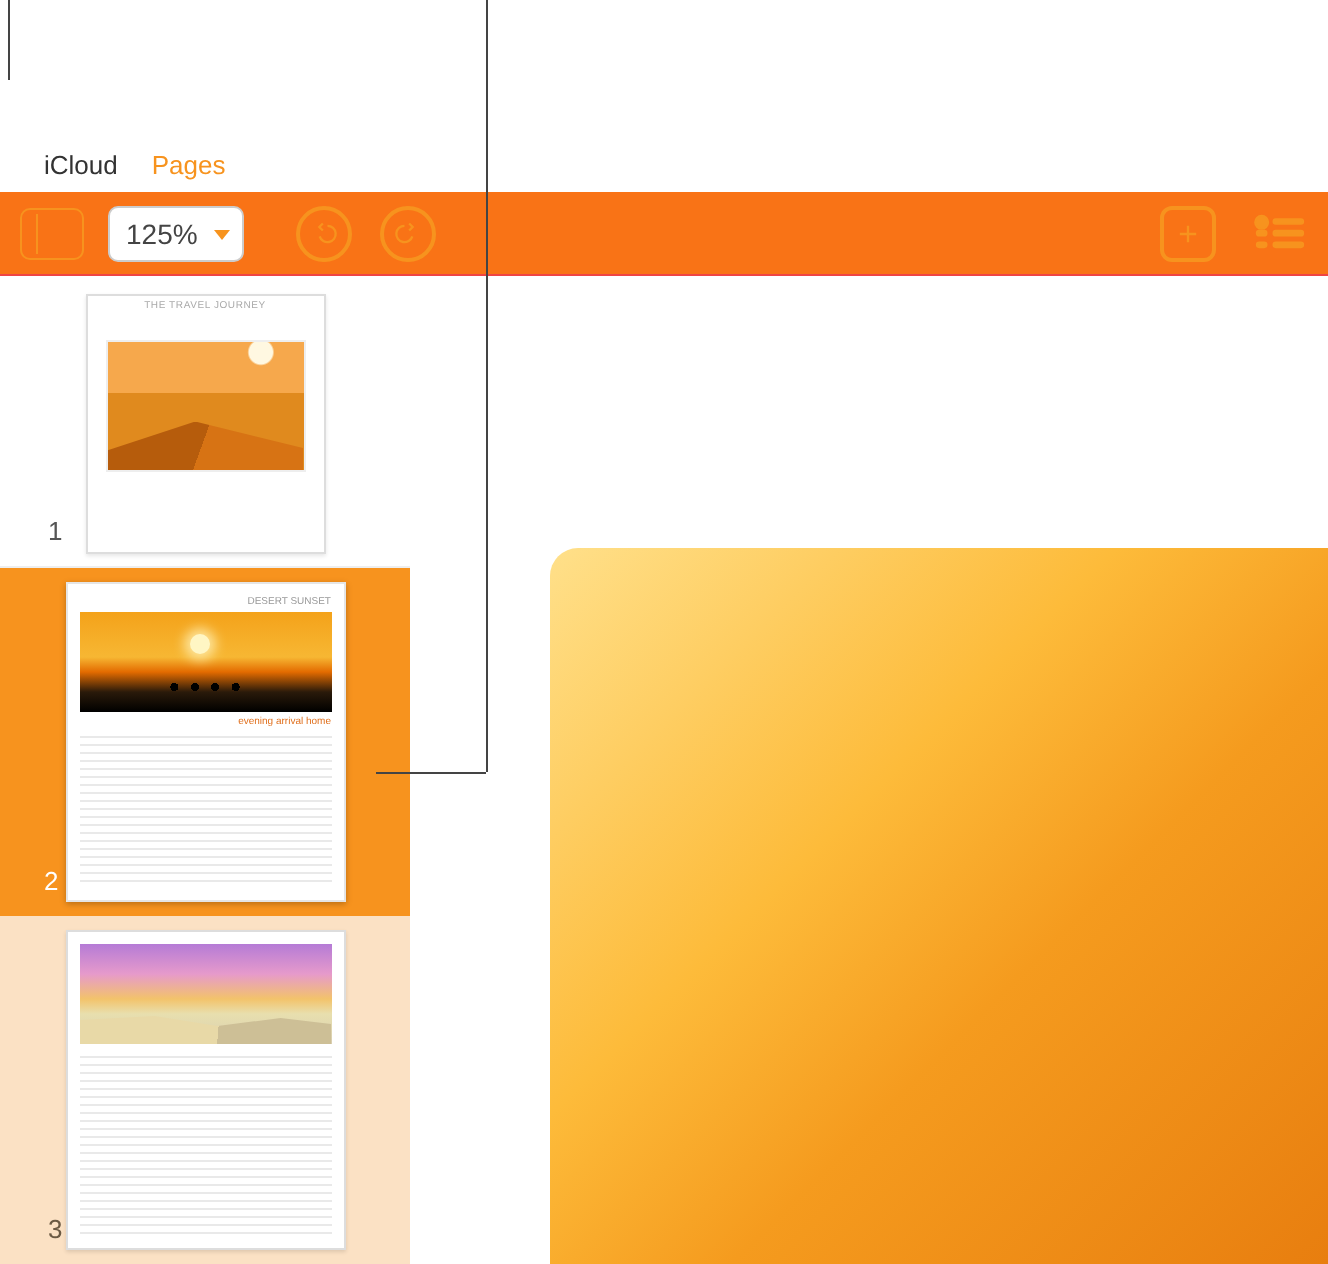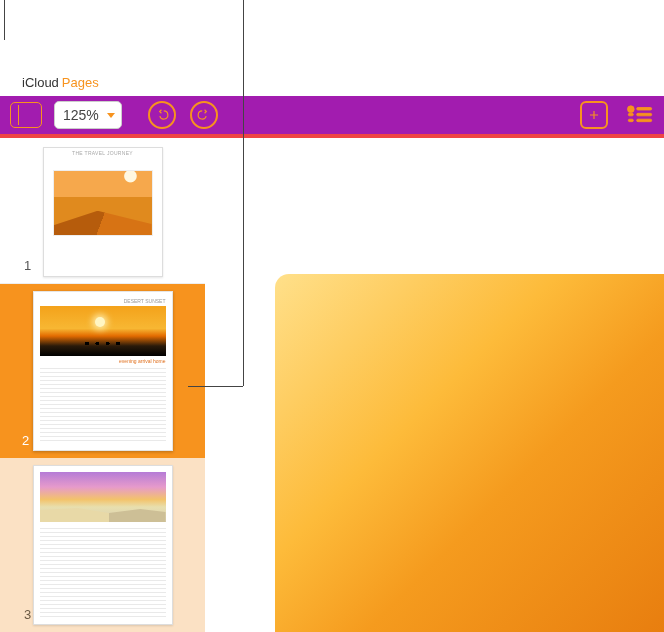--- a/index.html
+++ b/index.html
@@ -6,23 +6,23 @@
   html, body { width: 664px; height: 632px; overflow: hidden; font-family: -apple-system, "Helvetica Neue", Arial, sans-serif; background: #fff; }
 
   
   .callout-area { position: relative; height: 68px; }
   .callout-v1 { position: absolute; left: 4px; top: 0; width: 0; height: 40px; border-left: 1px solid #444; }
   .callout-v2 { position: absolute; left: 243px; top: 0; width: 0; height: 40px; border-left: 1px solid #444; }
 
   
   .titlebar { position: absolute; left: 12px; top: 68px; right: 0; height: 28px; display: flex; align-items: center; padding-left: 10px; font-size: 13px; }
   .titlebar .icloud { color: #333; }
-  .titlebar .pages  { color: #f7931e; margin-left: 3px; }
+  .titlebar .pages  { color: #f7931e; margin-left: 17px; }
 
-  .toolbar { position: absolute; left: 0; top: 96px; right: 0; height: 42px; display: flex; align-items: center; padding: 0 10px; border-bottom: 4px solid #ef4444; background: #a21caf; }
+  .toolbar { position: absolute; left: 0; top: 96px; right: 0; height: 42px; display: flex; align-items: center; padding: 0 10px; border-bottom: 1px solid #ef4444; background: #f97316; }
   .tb-btn { display: inline-flex; align-items: center; justify-content: center; color: #f7931e; }
   .tb-spacer { flex: 1; }
 
   
   .panel-toggle { width: 32px; height: 26px; border: 1.5px solid #f7931e; border-radius: 5px; margin-right: 12px; position: relative; }
   .panel-toggle::before { content: ""; position: absolute; left: 7px; top: 2px; bottom: 2px; width: 0; border-left: 1.5px solid #f7931e; }
 
   
   .zoom { height: 28px; border: 1.5px solid #ccc; border-radius: 5px; padding: 0 22px 0 8px; font-size: 14px; color: #444; position: relative; display: inline-flex; align-items: center; margin-right: 26px; background: #fff; }
   .zoom-caret { position: absolute; right: 6px; top: 50%; margin-top: -2px; width: 0; height: 0; border-left: 4px solid transparent; border-right: 4px solid transparent; border-top: 5px solid #f7931e; }

